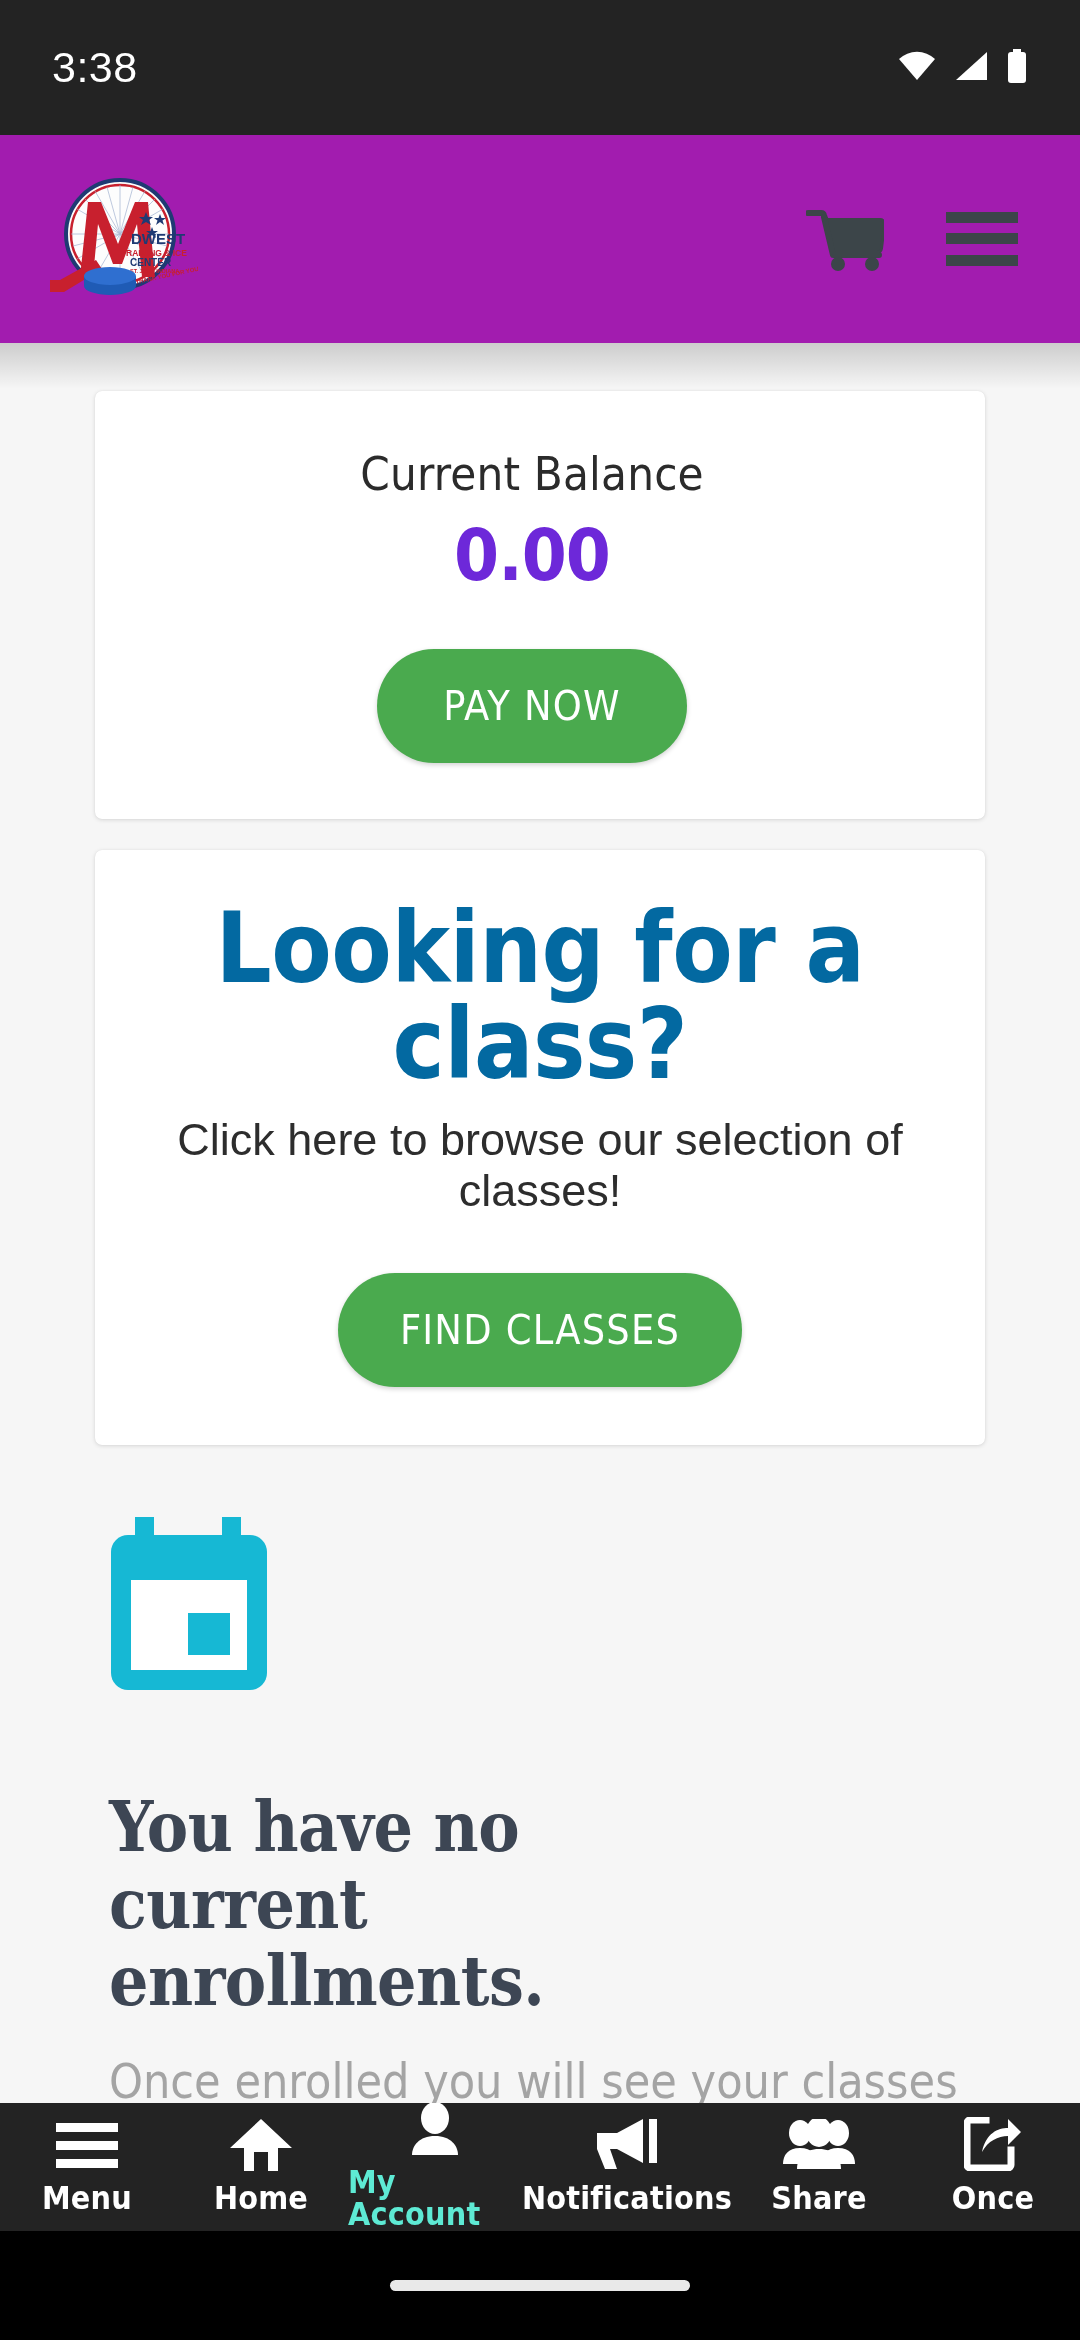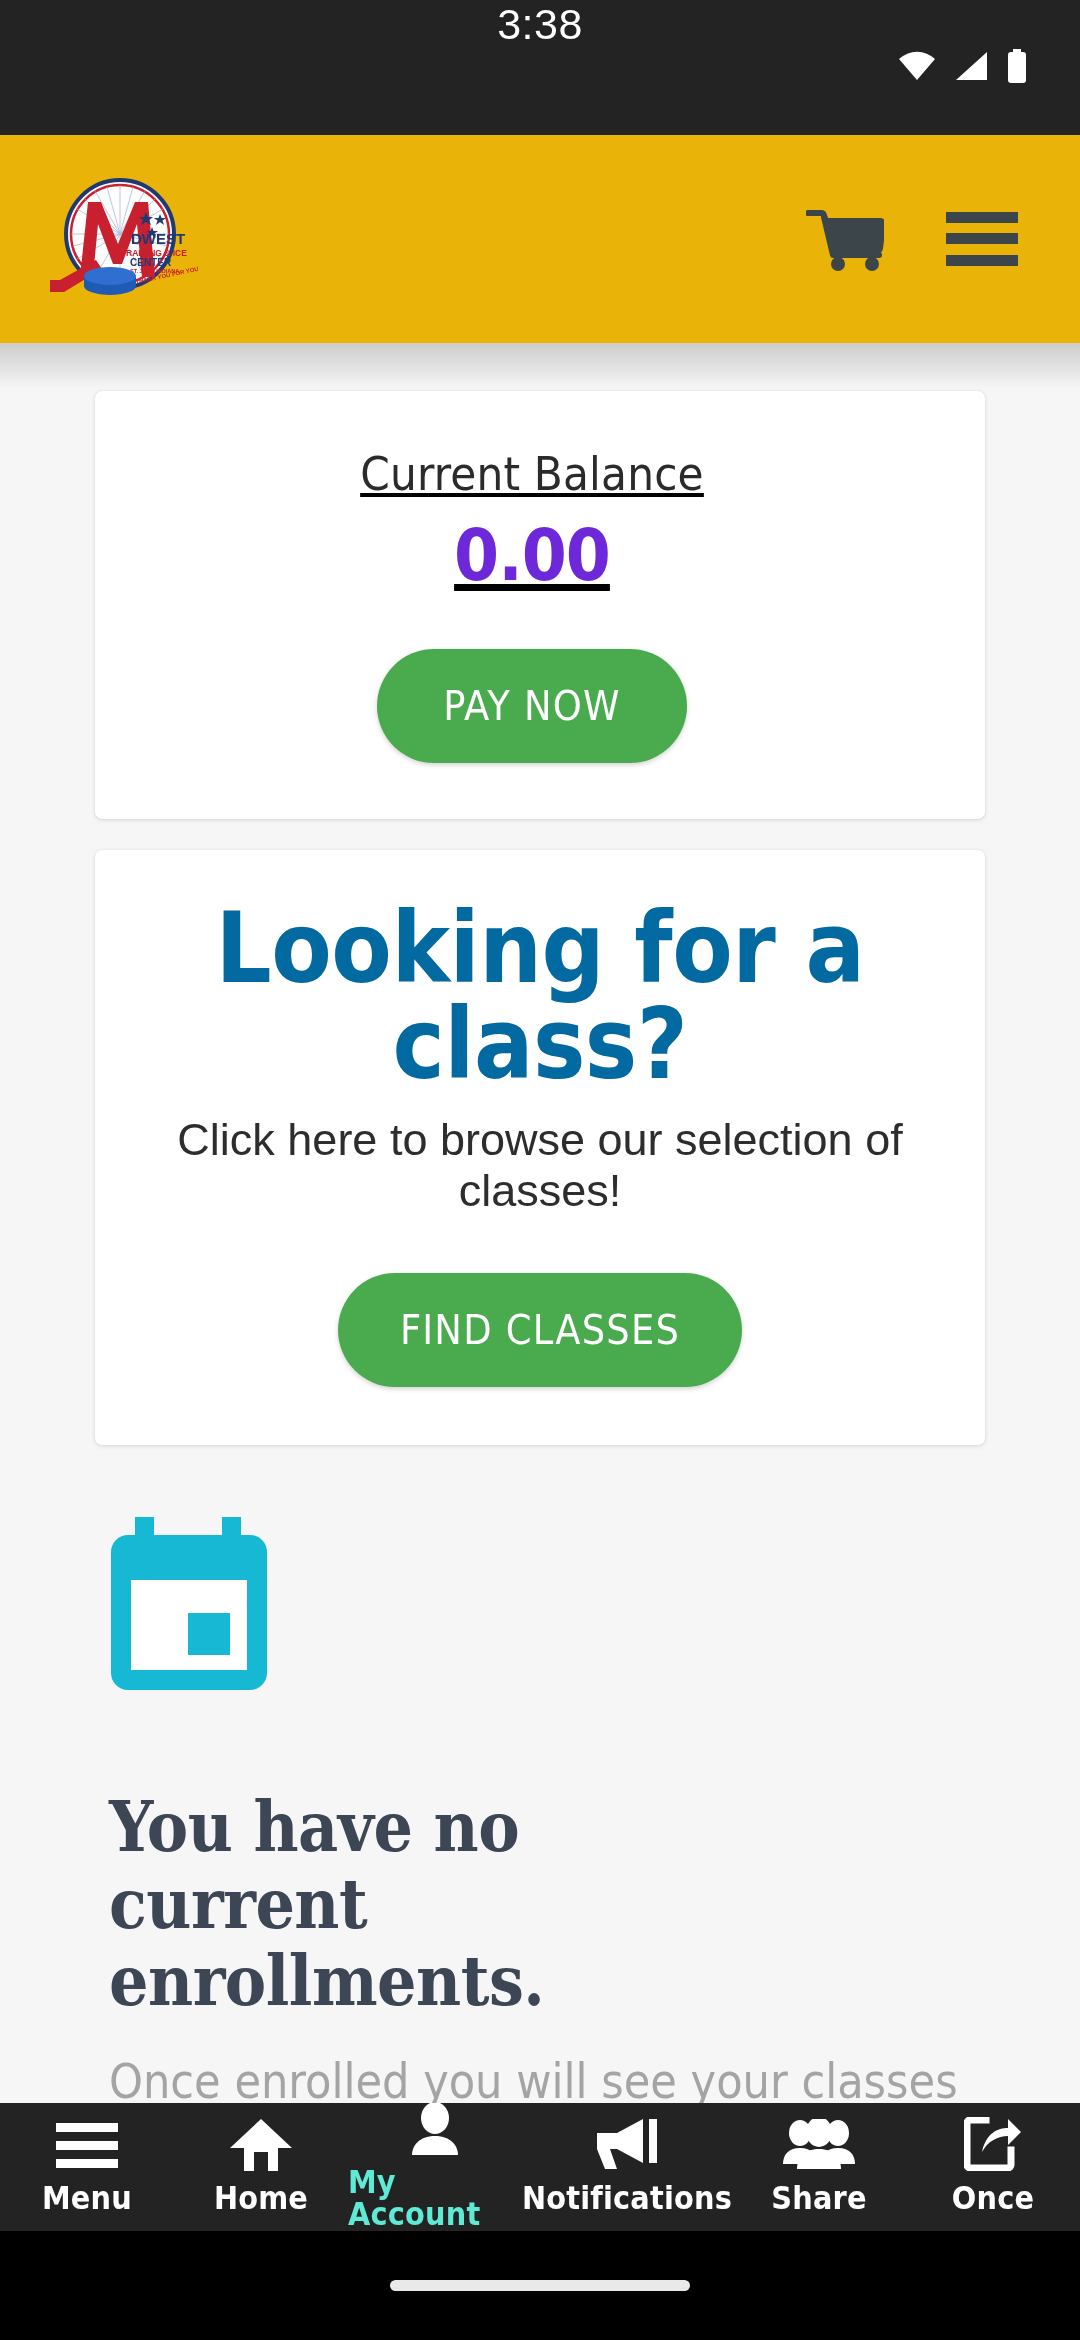--- a/index.html
+++ b/index.html
@@ -8,29 +8,29 @@
     font-family:"Liberation Sans", sans-serif;
     background:#000;
     overflow:hidden;
   }
   .phone { position:relative; width:1080px; height:2340px; background:#f6f6f6; overflow:hidden; }
 
   
   .statusbar {
     position:absolute; top:0; left:0; width:1080px; height:135px;
     background:#232323; display:flex; align-items:center;
-    padding:0 52px; color:#fff;flex-direction:column;
+    padding:0 52px; color:#fff;
   }
   .clock { font-size:43px; letter-spacing:.5px; font-family:"Liberation Sans", sans-serif; }
   .status-icons { margin-left:auto; display:flex; align-items:center; gap:18px; }
 
   
   .appheader {
     position:absolute; top:135px; left:0; width:1080px; height:208px;
-    background:#eab308; display:flex; align-items:center; padding:0 38px;
+    background:#a21caf; display:flex; align-items:center; padding:0 38px;
     z-index:5;
   }
   .logo-wrap { width:160px; height:135px; position:relative; }
   .header-actions { margin-left:auto; display:flex; align-items:center; gap:62px; padding-right:24px; }
   .cart-btn, .ham-btn { display:flex; align-items:center; justify-content:center; }
 
   .header-shadow {
     position:absolute; top:343px; left:0; width:1080px; height:46px;
     background:linear-gradient(to bottom, rgba(0,0,0,.17), rgba(0,0,0,0));
     z-index:4; pointer-events:none;
@@ -42,21 +42,21 @@
     background:#f6f6f6; padding:48px 95px 0 95px;
   }
 
   .card {
     background:#fff; border-radius:7px;
     box-shadow:0 1px 4px rgba(0,0,0,.13), 0 0 1px rgba(0,0,0,.09);
     width:890px;
   }
 
   
-  .balance-card { padding:55px 16px 56px 0; text-align:center;text-decoration:underline; }
+  .balance-card { padding:55px 16px 56px 0; text-align:center; }
   .bal-label {
     font-family:"DejaVu Sans Condensed","Liberation Sans Narrow","Liberation Sans", sans-serif;
     font-stretch:condensed;
     font-size:47px; color:#2b2b2b; font-weight:400; letter-spacing:.2px;
   }
   .bal-amount {
     font-family:"DejaVu Sans Condensed","Liberation Sans Narrow","Liberation Sans", sans-serif;
     font-stretch:condensed;
     font-size:72px; font-weight:700; color:#6d28d9; margin-top:12px; letter-spacing:-1px;
   }

